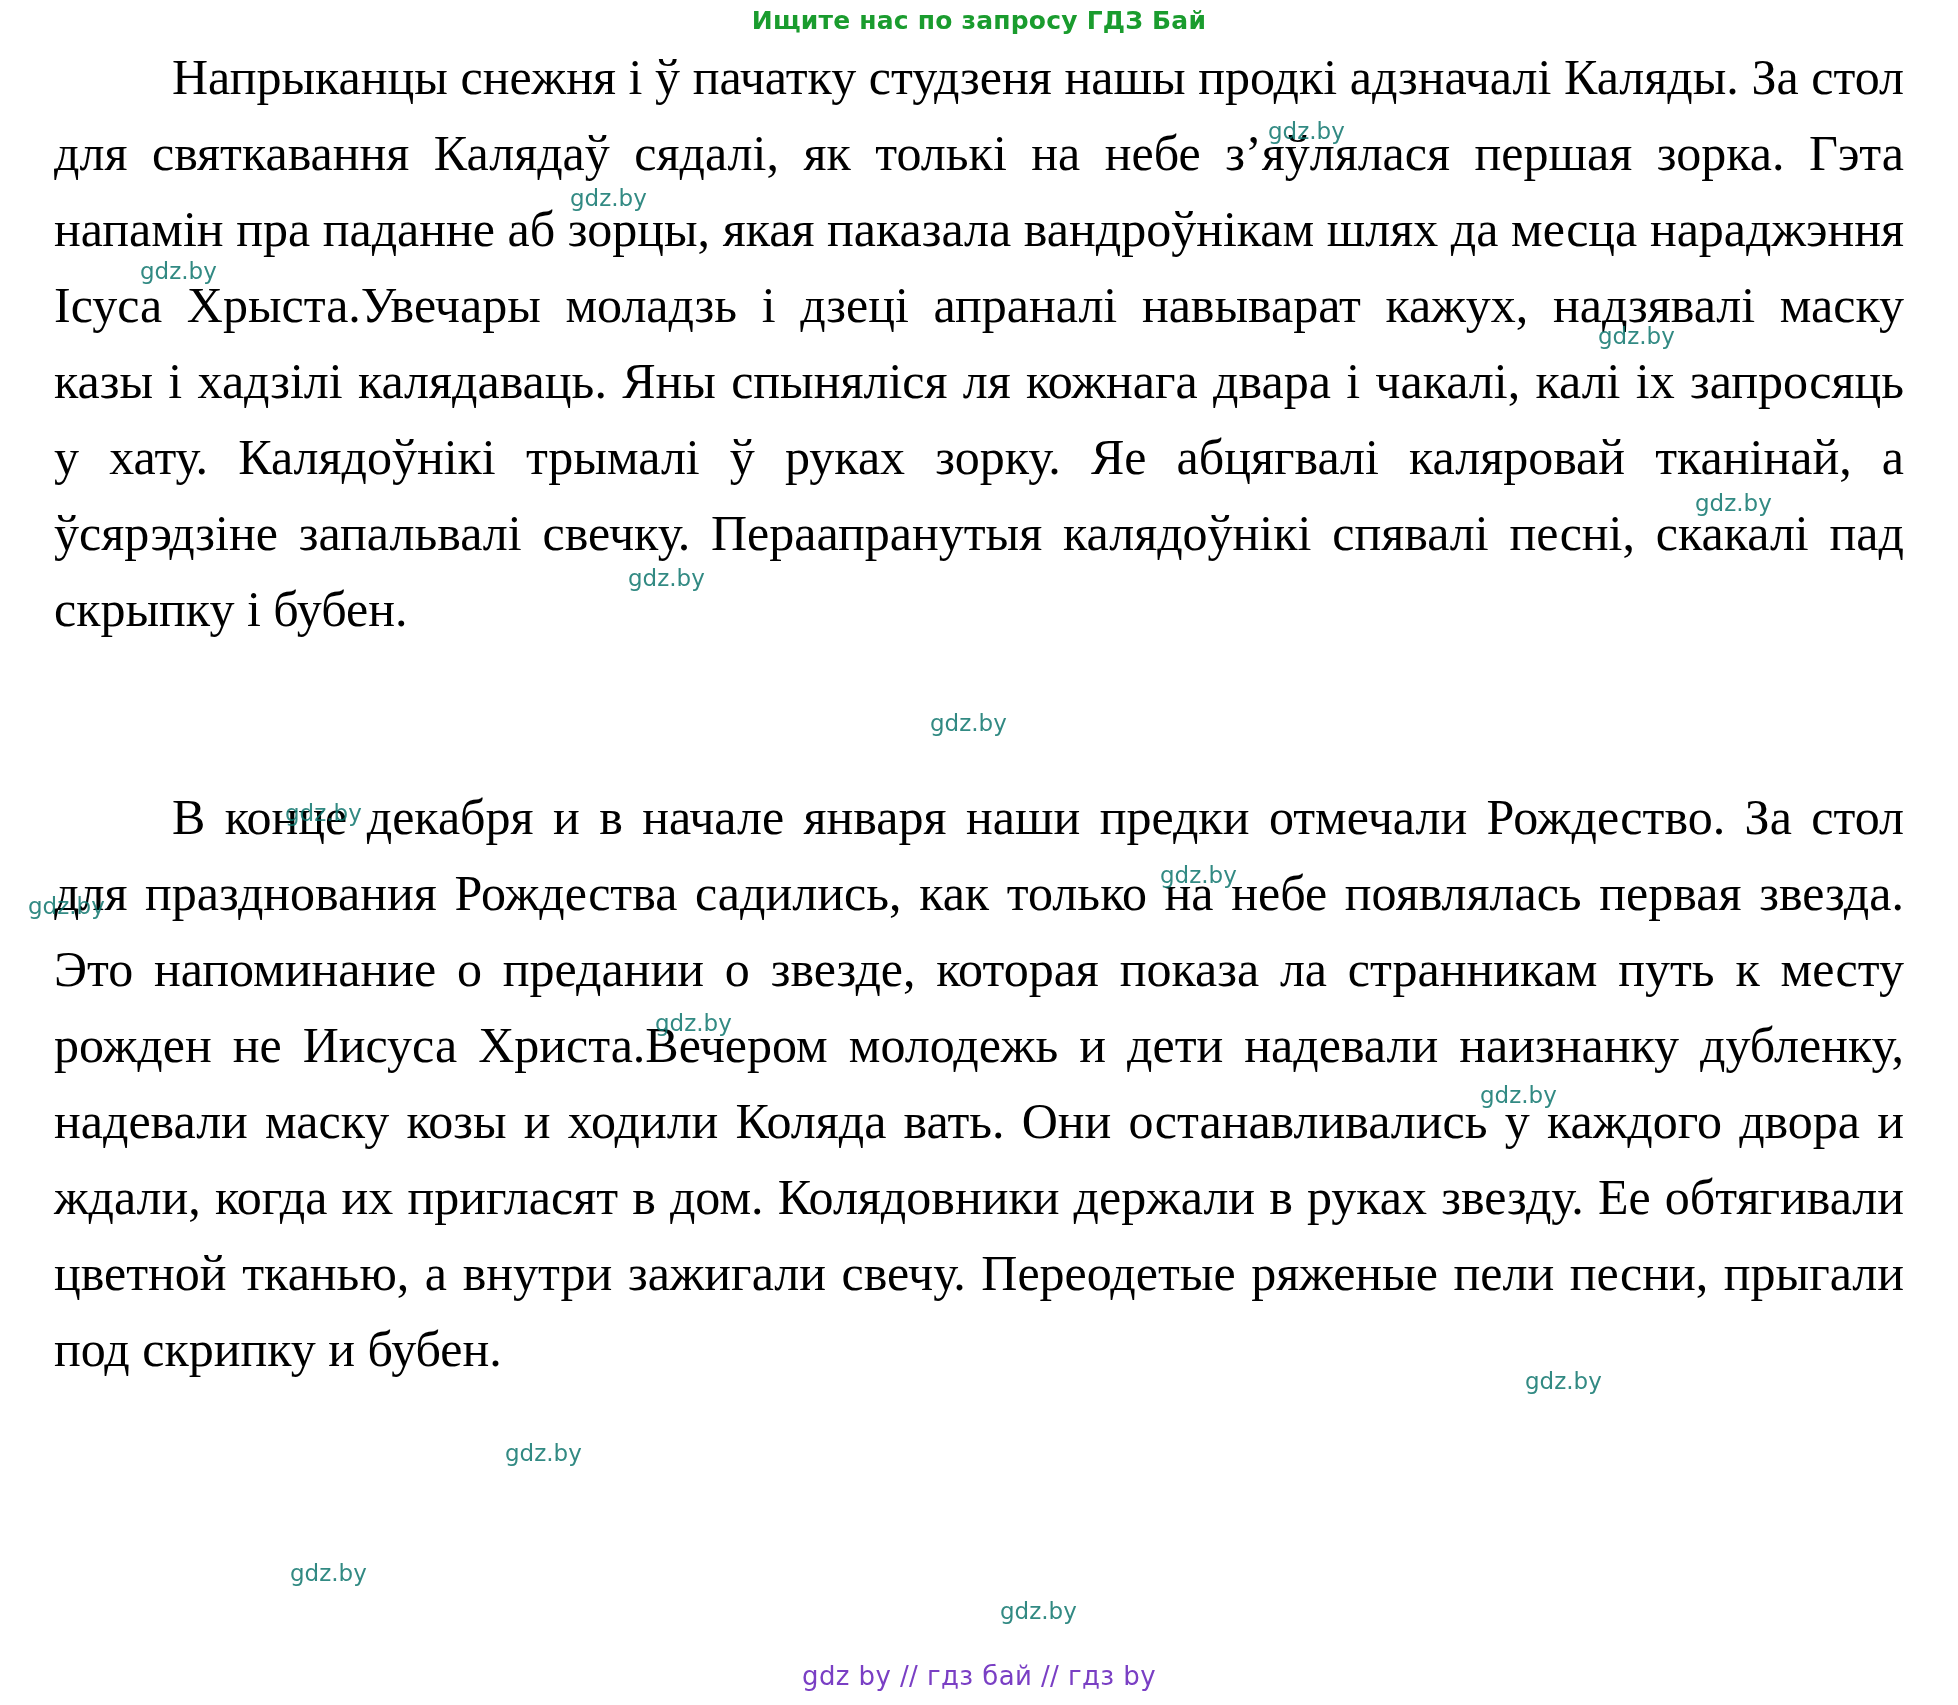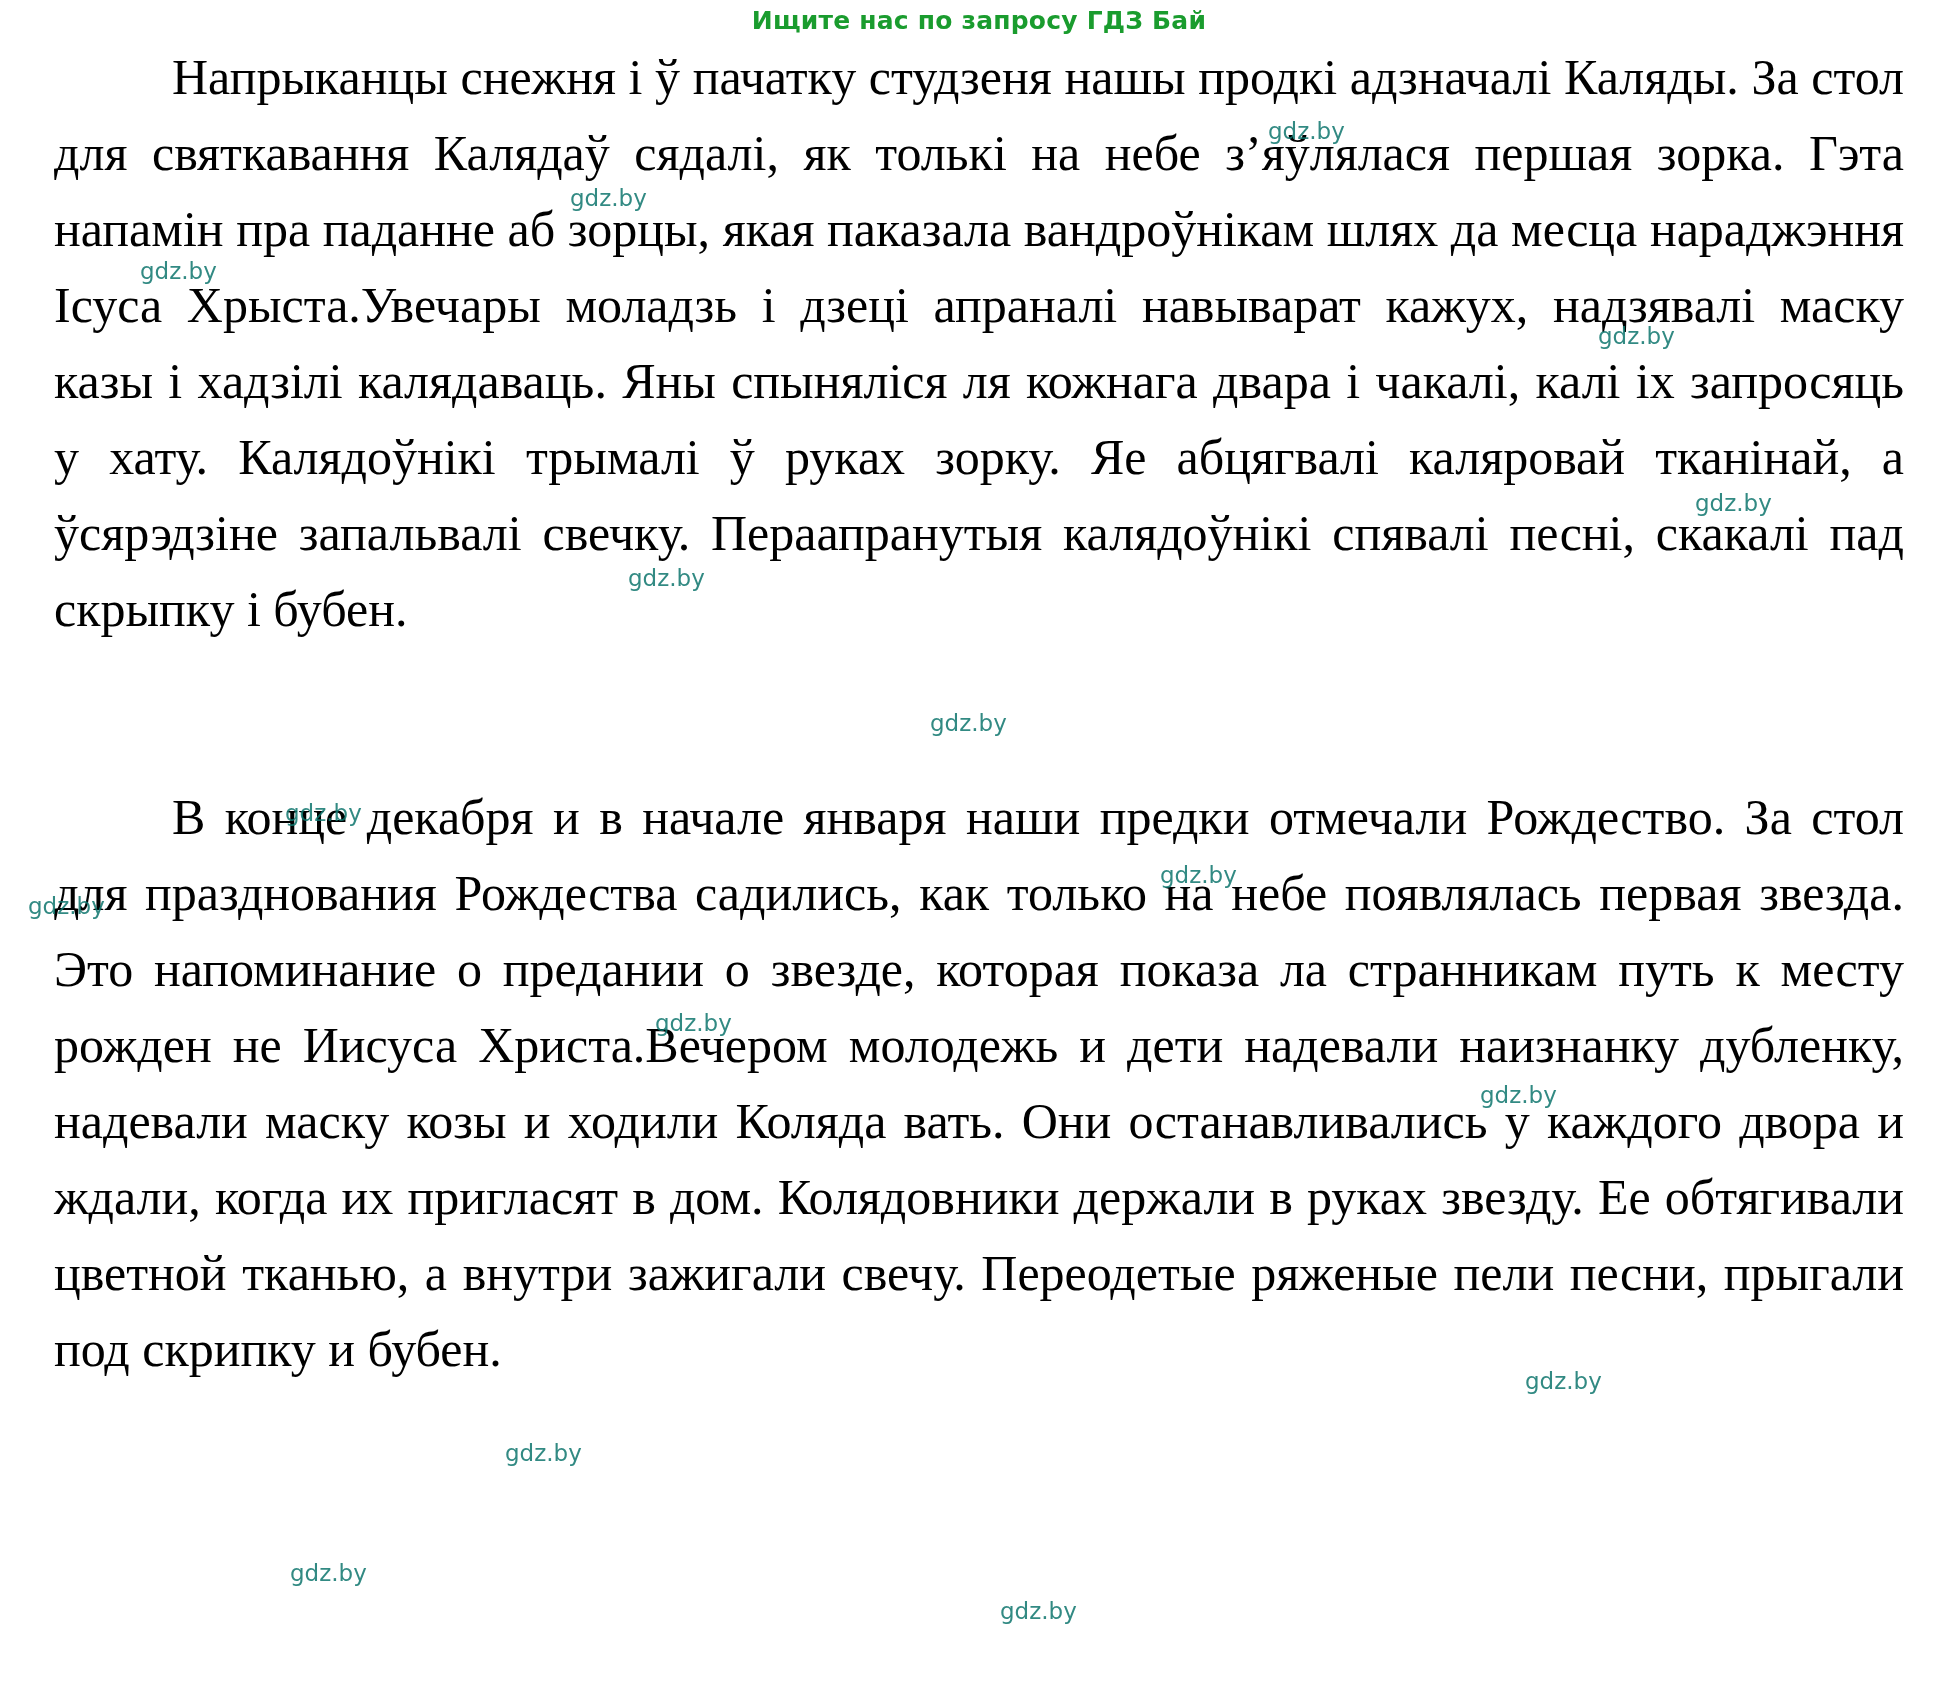--- a/index.html
+++ b/index.html
@@ -97,20 +97,21 @@
 
   <div class="top-banner">Ищите нас по запросу ГДЗ Бай</div>
 
 
   <p class="para first"><span class="indent"></span><span>Напрыканцы снежня і ў пачатку студзеня нашы продкі адзначалі Каляды. За стол для святкавання Калядаў сядалі, як толькі на небе з’яўлялася першая зорка. Гэта напамін пра паданне аб зорцы, якая паказала вандроўнікам шлях да месца нараджэння Ісуса Хрыста.Увечары моладзь і дзеці апраналі навыварат кажух, надзявалі маску казы і хадзілі калядаваць. Яны спыняліся ля кожнага двара і чакалі, калі іх запросяць у хату. Калядоўнікі трымалі ў руках зорку. Яе абцягвалі каляровай тканінай, а ўсярэдзіне запальвалі свечку. Пераапранутыя калядоўнікі спявалі песні, скакалі пад скрыпку і бубен.</span></p>
 
   <div class="gap"></div>
 
   <p class="para"><span class="indent"></span><span>В конце декабря и в начале января наши предки отмечали Рождество. За стол для празднования Рождества садились, как только на небе появлялась первая звезда. Это напоминание о предании о звезде, которая показа ла странникам путь к месту рожден не Иисуса Христа.Вечером молодежь и дети надевали наизнанку дубленку, надевали маску козы и ходили Коляда вать. Они останавливались у каждого двора и ждали, когда их пригласят в дом. Колядовники держали в руках звезду. Ее обтягивали цветной тканью, а внутри зажигали свечу. Переодетые ряженые пели песни, прыгали под скрипку и бубен.</span></p>
 
+  <div class="bottom-footer">gdz by  //  гдз бай  //  гдз by</div>
 
   <div id="watermark-layer">
       <div class="wm" style="left: 1268px; top: 118px;">gdz.by</div>
       <div class="wm" style="left: 570px; top: 185px;">gdz.by</div>
       <div class="wm" style="left: 140px; top: 258px;">gdz.by</div>
       <div class="wm" style="left: 1598px; top: 323px;">gdz.by</div>
       <div class="wm" style="left: 1695px; top: 490px;">gdz.by</div>
       <div class="wm" style="left: 628px; top: 565px;">gdz.by</div>
       <div class="wm" style="left: 930px; top: 710px;">gdz.by</div>
       <div class="wm" style="left: 285px; top: 800px;">gdz.by</div>

